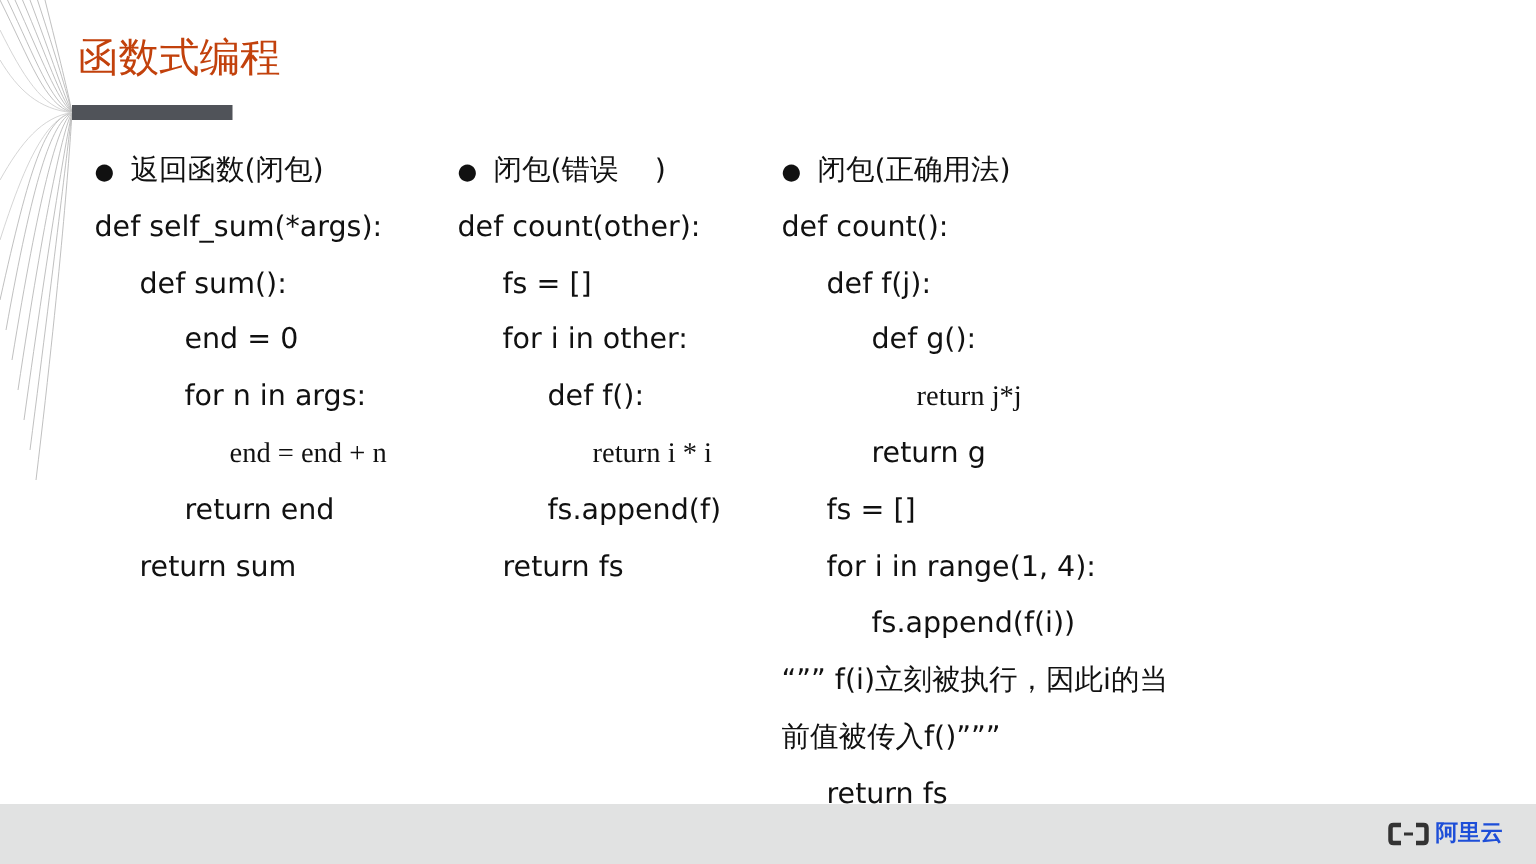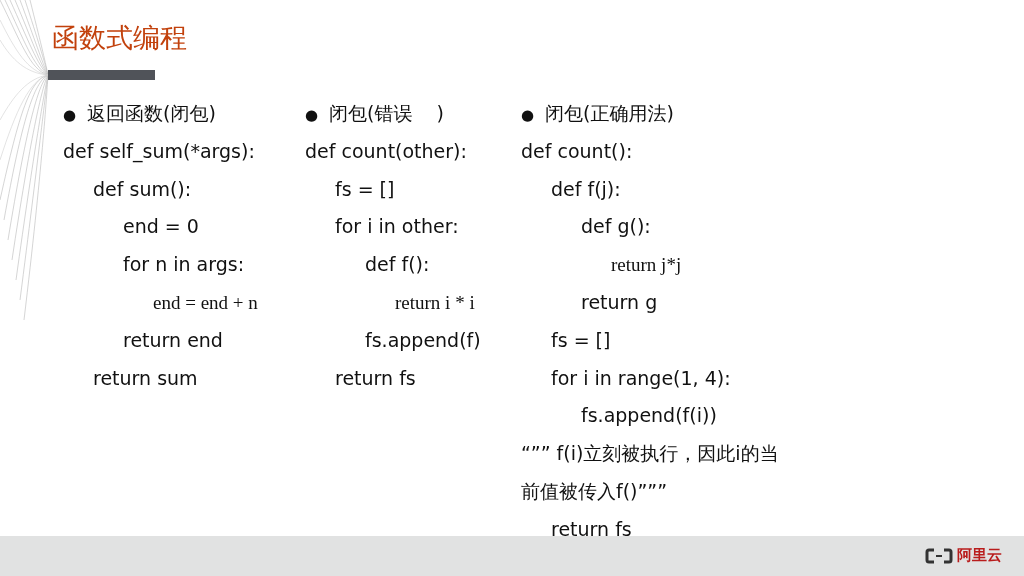--- a/index.html
+++ b/index.html
@@ -9,21 +9,21 @@
   .title{position:absolute;left:52px;top:20px;font-size:27px;color:#c2410c;letter-spacing:0px;}
   .bar{position:absolute;left:48px;top:70px;width:107px;height:10px;background:#505359;}
   .col{position:absolute;top:82px;font-size:19px;line-height:37.8px;white-space:pre;margin-top:13px;}
   .col .line{height:37.8px;}
   .bullet{display:inline-block;width:24px;}
   .i1{padding-left:30px;}
   .i2{padding-left:60px;}
   .i3{padding-left:90px;font-family:Liberation Serif, serif;}
   .footer{position:absolute;left:0;top:536px;width:1024px;height:40px;background:#e1e2e2;}
   .logo{position:absolute;right:22px;top:10px;display:flex;align-items:center;gap:4px;}
-  .logo-text{font-size:15px;color:#b91c1c;font-weight:bold;}
+  .logo-text{font-size:15px;color:#1d4ed8;font-weight:bold;}
 </style>
 </head>
 <body>
 
 <svg class="deco" viewBox="0 0 160 420">
   <g fill="none" stroke="#b9b9b9" stroke-width="0.6">
     <path d="M0,0 C20,40 30,70 48,75 C30,80 20,110 0,200"></path>
     <path d="M5,0 C24,40 34,68 48,75 C34,82 22,120 4,220"></path>
     <path d="M10,0 C28,40 38,66 48,75 C38,84 26,130 8,240"></path>
     <path d="M15,0 C32,40 40,64 48,75 C42,86 30,140 12,260"></path>

